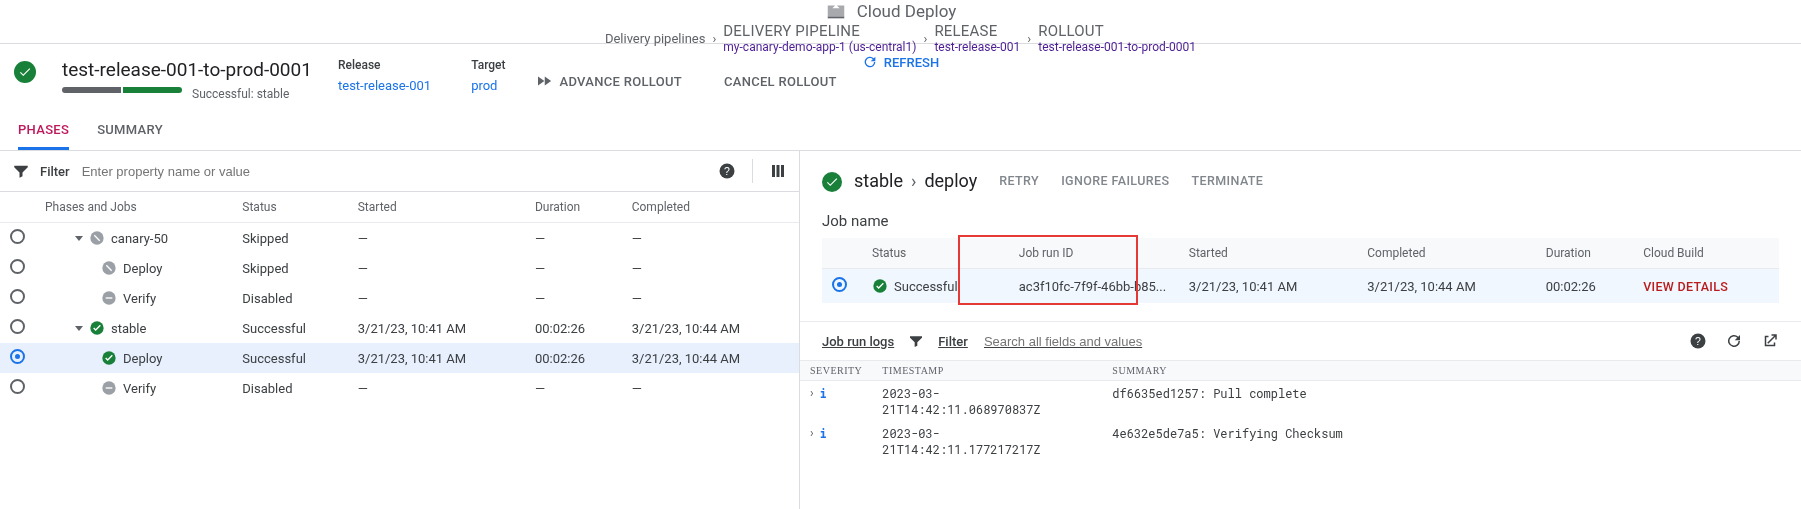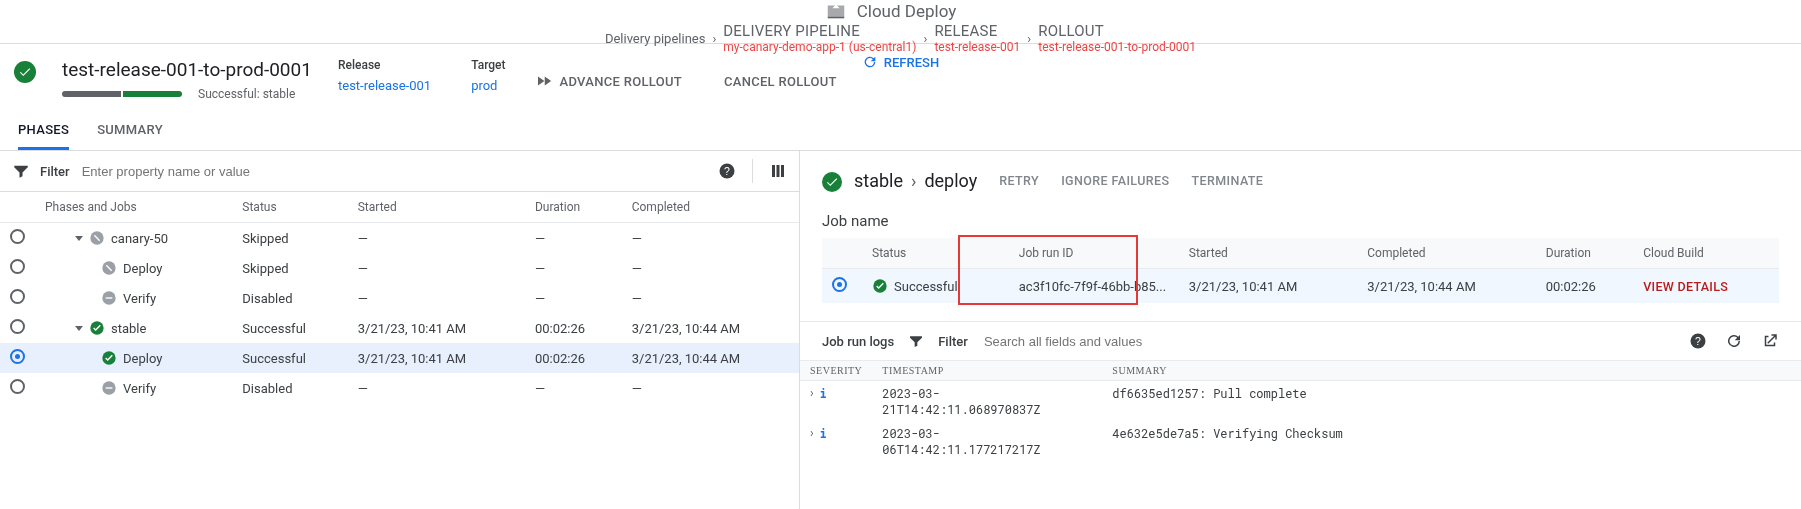--- a/index.html
+++ b/index.html
@@ -22,42 +22,42 @@
     padding: 0 12px;
     flex-direction: column;
   }
   .logo-wrap { display: flex; align-items: center; gap: 10px; margin-right: 20px; }
   .logo-svg { width: 22px; height: 22px; fill: #5f6368; }
   .product-name { font-size: 17px; color: #5f6368; }
   .divider-v { width: 1px; height: 28px; background: #dadce0; margin: 0 14px; }
   .breadcrumbs { display: flex; align-items: center; gap: 7px; flex: 1 1 auto; }
   .bc-seg { display: flex; flex-direction: column; line-height: 1.2; }
   .bc-seg .bc-label { font-size: 15px; color: #5f6368; letter-spacing: .2px; }
-  .bc-seg .bc-value { font-size: 12px; color: #ef4444; }
+  .bc-seg .bc-value { font-size: 12px; color: #4c1d95; }
   .bc-single { font-size: 13px; color: #5f6368; }
   .chev { color: #5f6368; }
   .refresh { display: flex; align-items: center; gap: 6px; color: #1a73e8; font-weight: 500; font-size: 13px; cursor: pointer; }
   .refresh svg { width: 16px; height: 16px; fill: #1a73e8; }
 
   
   .header {
     display: flex;
     align-items: flex-start;
     padding: 14px 14px 10px 14px;
     gap: 26px;
   }
   .status-check {
     width: 22px; height: 22px; border-radius: 50%; background: #188038;
     display: flex; align-items: center; justify-content: center; flex: 0 0 auto;
     margin-top: 3px;
   }
   .status-check svg { width: 14px; height: 14px; fill: #fff; }
   .title-col { display: flex; flex-direction: column; gap: 6px; min-width: 250px; }
   .page-title { font-size: 19px; color: #202124; }
-  .progress-row { display: flex; align-items: center; gap: 16px; }
+  .progress-row { display: flex; gap: 10px; }
   .progress { display: flex; width: 120px; height: 6px; border-radius: 3px; overflow: hidden; }
   .progress .seg { flex: 1; }
   .seg.grey { background: #5f6368; }
   .seg.green { background: #188038; }
   .seg + .seg { margin-left: 2px; }
   .progress-label { font-size: 12px; color: #5f6368; }
   .meta-cols { display: flex; gap: 40px; }
   .meta-col { display: flex; flex-direction: column; gap: 6px; }
   .meta-col .lbl { font-size: 12px; color: #3c4043; font-weight: 500; }
   .meta-col .val a { font-size: 13px; }
@@ -70,21 +70,21 @@
   .action-btn svg { width: 18px; height: 18px; fill: #5f6368; }
   .actions { display: flex; gap: 34px; margin-top: 8px; }
 
   
   .tabrow {
     display: flex; align-items: center; height: 40px;
     border-bottom: 1px solid #dadce0;
     padding: 0 18px; gap: 28px;
   }
   .tab { font-size: 13px; color: #5f6368; font-weight: 500; letter-spacing: .3px; height: 100%; display: flex; align-items: center; border-bottom: 3px solid transparent; cursor: pointer; }
-  .tab.active { color: #0f172a; border-bottom-color: #1a73e8; text-align: right; }
+  .tab.active { color: #be185d; border-bottom-color: #1a73e8; text-align: right; }
 
   
   .body { display: flex; }
   .left { flex: 0 0 800px; border-right: 1px solid #dadce0; min-height: 360px; }
   .right { flex: 1 1 auto; }
 
   
   .filterbar { display: flex; align-items: center; padding: 8px 12px; gap: 10px; border-bottom: 1px solid #dadce0; }
   .filterbar svg { width: 18px; height: 18px; fill: #3c4043; }
   .filterbar .fl-label { font-weight: 500; font-size: 13px; }
@@ -416,21 +416,21 @@
             <td>3/21/23, 10:41 AM</td>
             <td>3/21/23, 10:44 AM</td>
             <td>00:02:26</td>
             <td><span class="viewdet">VIEW DETAILS</span></td>
           </tr>
         </tbody>
       </table>
       <div class="redbox" style="left:158px; top:-3px; width:180px; height:70px;"></div>
     </div>
 
-    <div class="jrl-header" style="margin-top:18px;">
+    <div class="jrl-header" style="margin-top:18px;text-decoration:underline;">
       <span class="jrl-title">Job run logs</span>
       <svg viewBox="0 0 24 24" style="width:16px;height:16px;fill:#3c4043;">
           <path d="M3 5h18v2l-7 7v5l-4 2v-7L3 7z"></path>
         </svg>
       <span class="fl-label" style="font-weight:500;">Filter</span>
       <input placeholder="Search all fields and values" style="">
       <div class="ricons">
         <svg viewBox="0 0 24 24">
             <circle cx="12" cy="12" r="10" fill="#3c4043"></circle>
             <text x="12" y="17" text-anchor="middle" fill="#fff" font-size="14" font-family="Arial">?</text>
@@ -463,19 +463,19 @@
           <td>2023-03-21T14:42:11.068970837Z</td>
           <td>df6635ed1257: Pull complete</td>
         </tr>
         <tr>
           <td>
               <div class="sevcell">
                 <span class="exp">›</span>
                 <span class="sevdot">i</span>
               </div>
             </td>
-          <td>2023-03-06T14:42:11.177217217Z</td>
+          <td>2023-03-21T14:42:11.177217217Z</td>
           <td>4e632e5de7a5: Verifying Checksum</td>
         </tr>
       </tbody>
     </table>
   </div>
 </div>
 
 </body></html>

